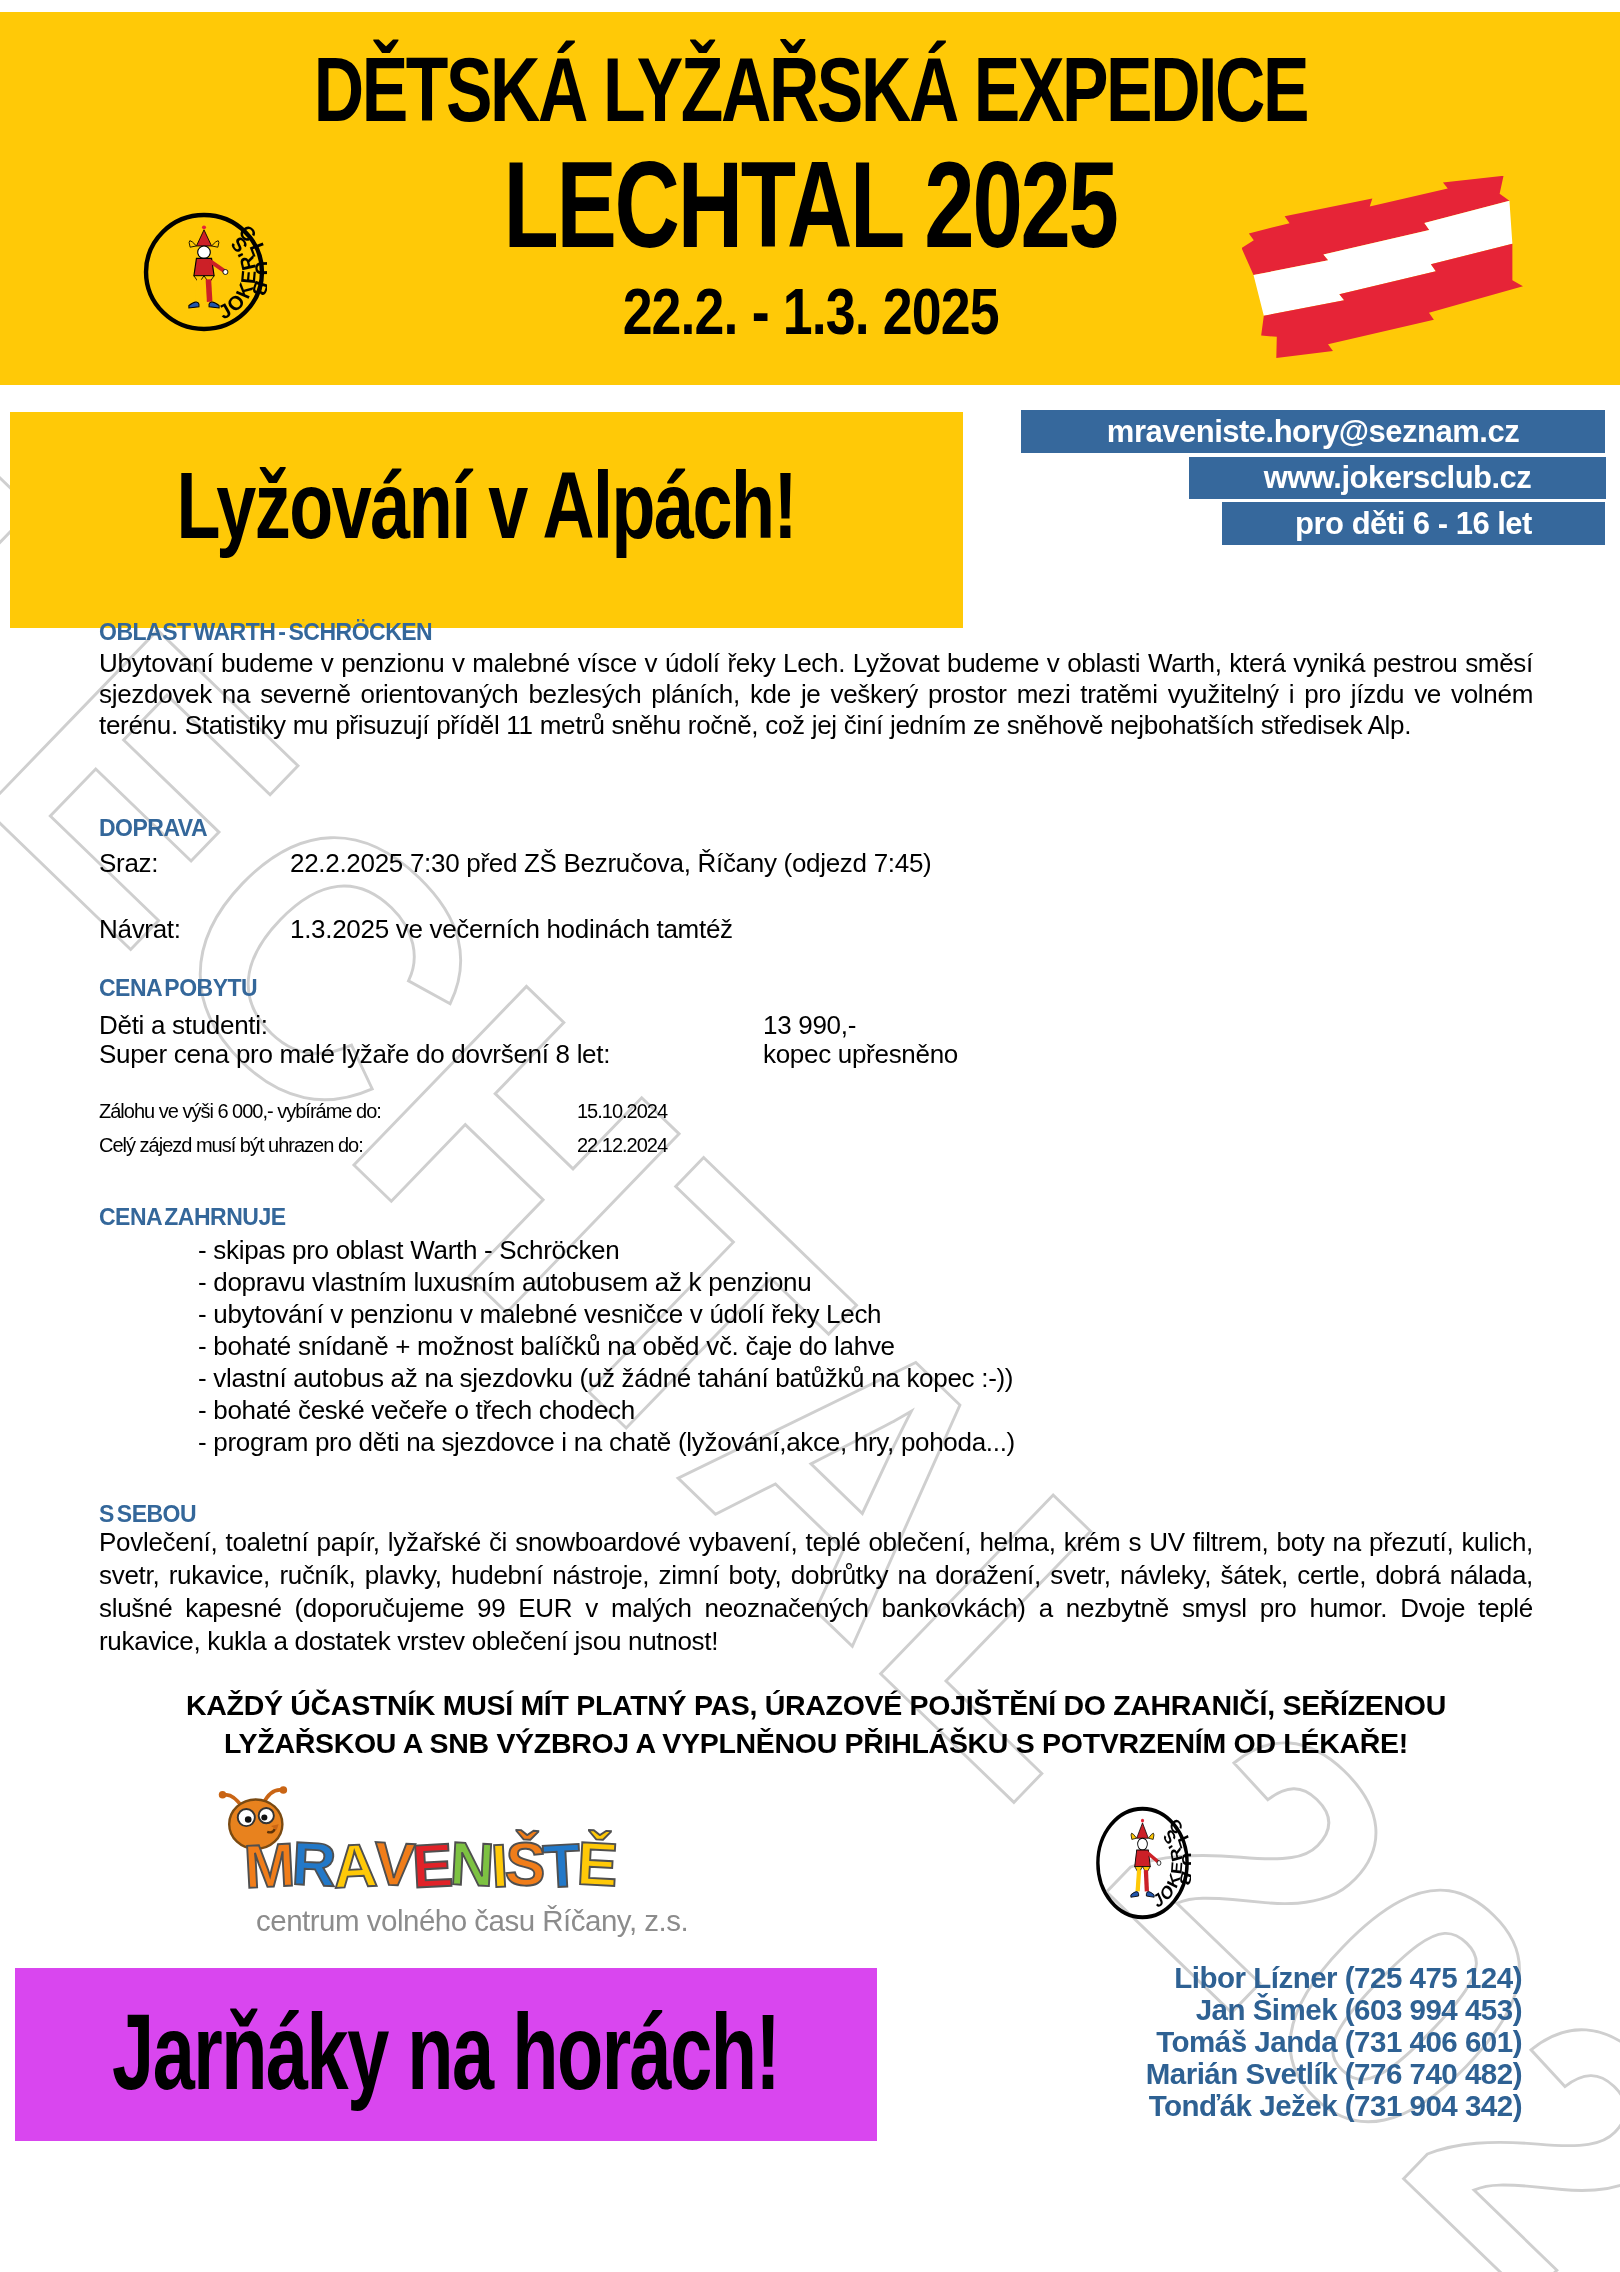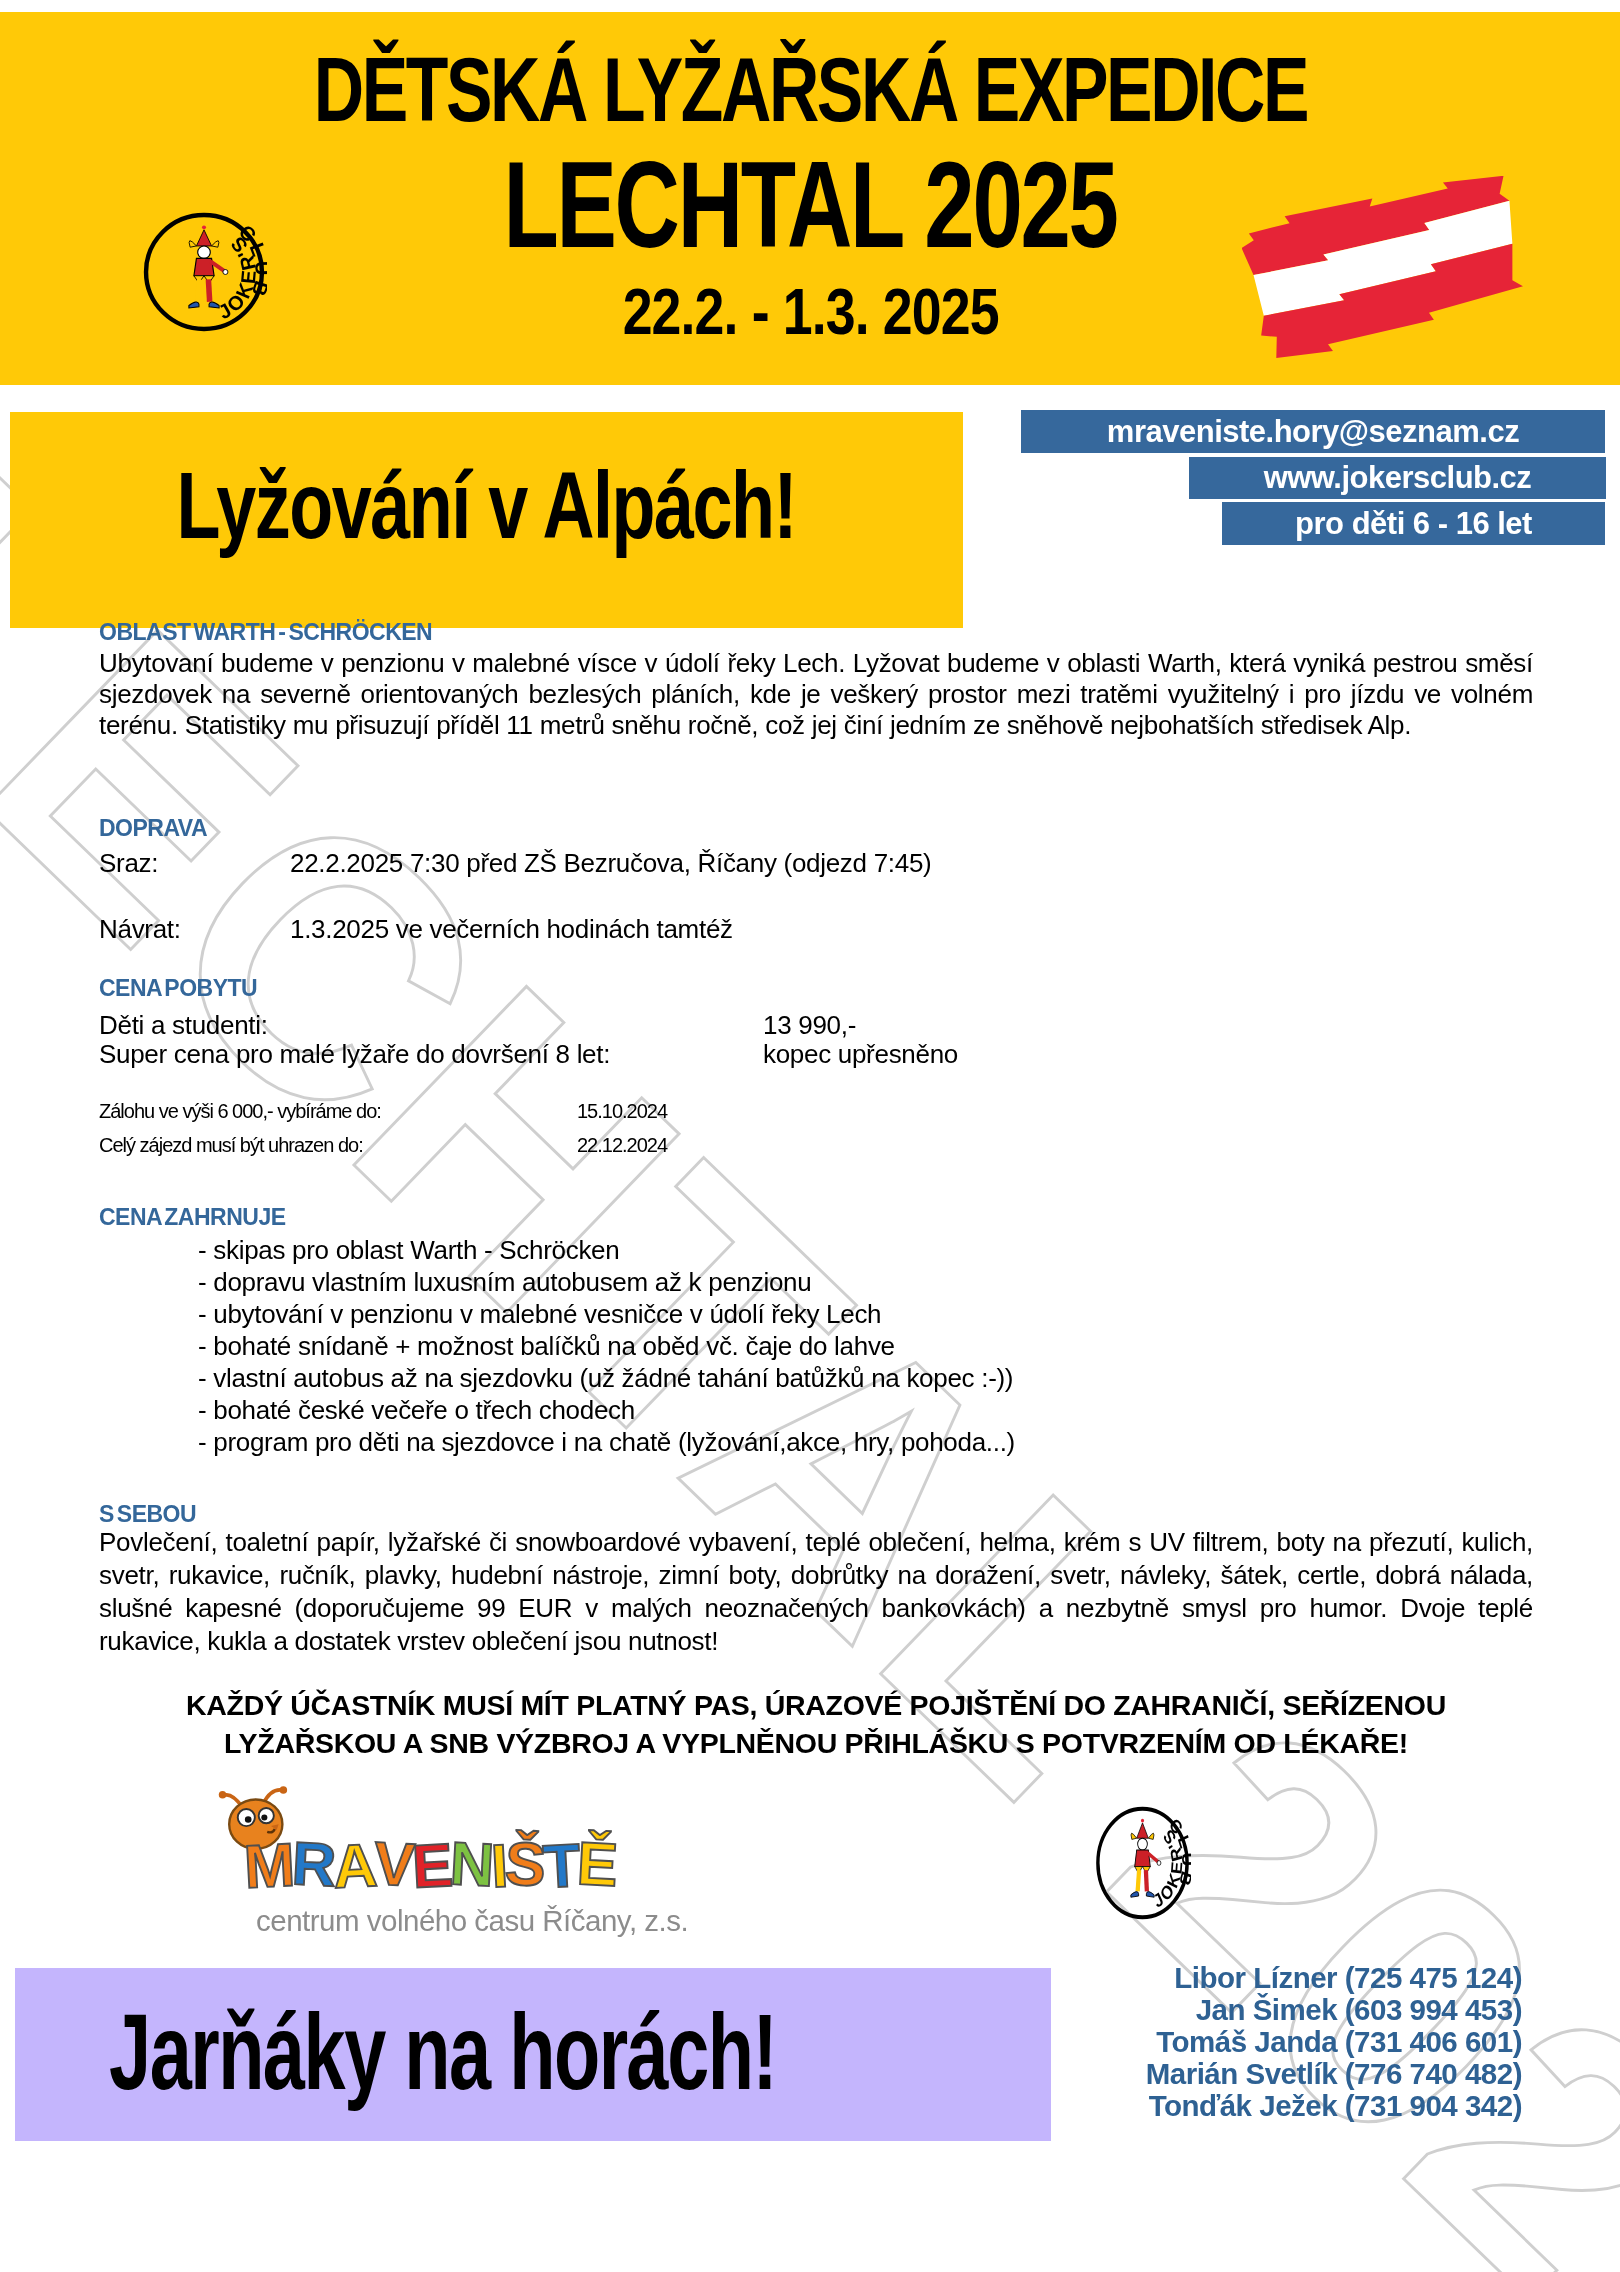--- a/index.html
+++ b/index.html
@@ -65,21 +65,21 @@
   #mrav-head{position:absolute;left:0px;top:0px;width:95px;height:65px;}
   #mrav-letters{position:absolute;left:30px;top:48px;white-space:nowrap;
     font-size:61px;font-weight:900;letter-spacing:-2.9px;-webkit-text-stroke:1.9px #4F4F4F;line-height:1;}
   #mrav-letters span{display:inline-block;}
   #mrav-letters span:nth-child(odd){transform:rotate(-3deg) translateY(1.9px);}
   #mrav-letters span:nth-child(even){transform:rotate(3deg);}
   #mrav-sub{position:absolute;left:42px;top:118px;font-size:29.5px;color:#8C8C8C;
     letter-spacing:-0.5px;white-space:nowrap;}
   #joker-footer{left:1094px;top:1804px;width:97px;height:118px;}
   
-  #footer-box{left:15px;top:1968px;width:1036px;height:173px;background:#c4b5fd;text-align:left;}
+  #footer-box{left:15px;top:1968px;width:862px;height:173px;background:#d946ef;text-align:center;}
   #footer-box .headline{display:inline-block;margin-top:36px;font-size:97px;font-weight:900;
     letter-spacing:-1.9px;line-height:1;transform:scale(0.78,1.1);white-space:nowrap;}
   #contacts{right:99px;top:1962px;text-align:right;font-size:29.5px;font-weight:bold;
     color:#2E6193;line-height:32px;letter-spacing:-0.5px;margin-left:28px;}
   #slogan{left:0;top:2176px;width:1621px;text-align:center;font-size:28.5px;font-weight:bold;letter-spacing:-0.3px;}
 </style>
 </head>
 <body>
 
 <svg width="0" height="0" style="position:absolute">

